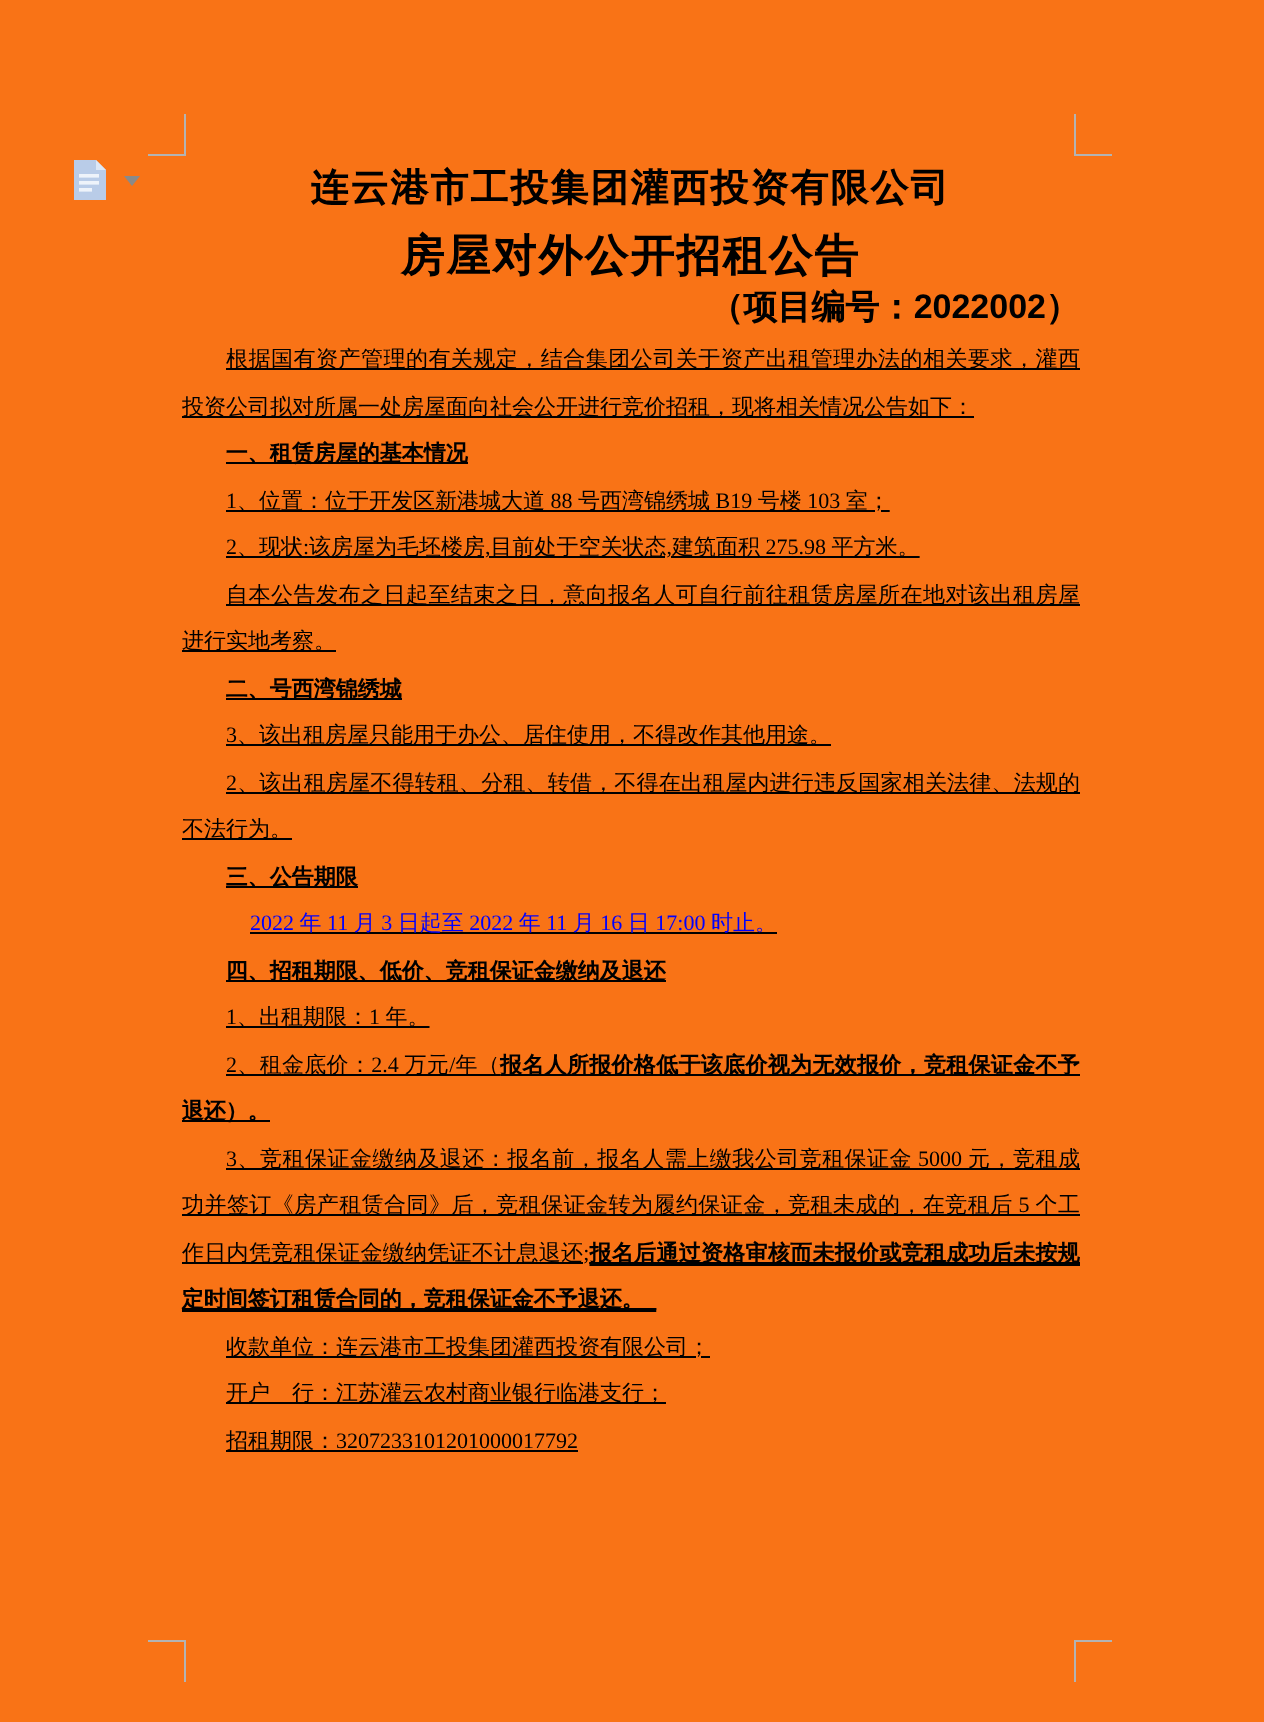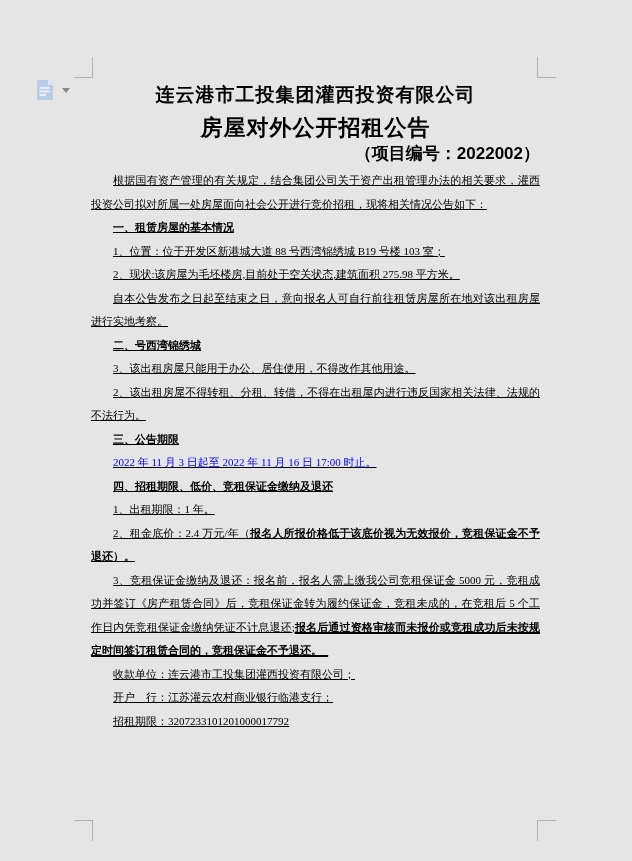--- a/index.html
+++ b/index.html
@@ -4,21 +4,21 @@
 <style>
   html, body { margin: 0; padding: 0; }
   body {
     width: 632px; height: 861px;
     background: #ffffff;
     font-family: "Liberation Serif", serif;
     color: #000;
     position: relative;
     overflow: hidden;
   }
-  .page { position: absolute; inset: 0; background: #e5e5e5; }
+  .page { position: absolute; inset: 0; background: #f97316; }
 
   
   .crop { position: absolute; width: 18px; height: 20px; }
   .crop.tl { left: 74px;  top: 57px;  border-right: 1px solid #b3b3b3; border-bottom: 1px solid #b3b3b3; }
   .crop.tr { left: 537px; top: 57px;  border-left: 1px solid #b3b3b3;  border-bottom: 1px solid #b3b3b3; }
   .crop.bl { left: 74px;  top: 820px; border-right: 1px solid #b3b3b3; border-top: 1px solid #b3b3b3; }
   .crop.br { left: 537px; top: 820px; border-left: 1px solid #b3b3b3;  border-top: 1px solid #b3b3b3; }
 
   
   .paste-btn { position: absolute; left: 35px; top: 79px; width: 40px; height: 24px; cursor: pointer; }
@@ -69,21 +69,21 @@
     <div class="body-text" id="doc-body">
         <p class="para"><span>根据国有资产管理的有关规定，结合集团公司关于资产出租管理办法的相关要求，灌西投资公司拟对所属一处房屋面向社会公开进行竞价招租，现将相关情况公告如下：</span></p>
         <p class="para heading"><span>一、租赁房屋的基本情况</span></p>
         <p class="para"><span>1、位置：位于开发区新港城大道 88 号西湾锦绣城 B19 号楼 103 室；</span></p>
         <p class="para"><span>2、现状:该房屋为毛坯楼房,目前处于空关状态,建筑面积 275.98 平方米。</span></p>
         <p class="para"><span>自本公告发布之日起至结束之日，意向报名人可自行前往租赁房屋所在地对该出租房屋进行实地考察。</span></p>
         <p class="para heading"><span>二、号西湾锦绣城</span></p>
         <p class="para"><span>3、该出租房屋只能用于办公、居住使用，不得改作其他用途。</span></p>
         <p class="para"><span>2、该出租房屋不得转租、分租、转借，不得在出租屋内进行违反国家相关法律、法规的不法行为。</span></p>
         <p class="para heading"><span>三、公告期限</span></p>
-        <p class="para"><span style="color: rgb(0, 0, 255);">2022 年 11 月 3 日起至 2022 年 11 月 16 日 17:00 时止。</span></p>
+        <p class="para"><span style="color: rgb(0, 0, 255); margin-left: 12px;">2022 年 11 月 3 日起至 2022 年 11 月 16 日 17:00 时止。</span></p>
         <p class="para heading"><span>四、招租期限、低价、竞租保证金缴纳及退还</span></p>
         <p class="para"><span>1、出租期限：1 年。</span></p>
         <p class="para"><span>2、租金底价：2.4 万元/年（</span><span class="b">报名人所报价格低于该底价视为无效报价，竞租保证金不予退还）。</span></p>
         <p class="para"><span>3、竞租保证金缴纳及退还：报名前，报名人需上缴我公司竞租保证金 5000 元，竞租成功并签订《房产租赁合同》后，竞租保证金转为履约保证金，竞租未成的，在竞租后 5 个工作日内凭竞租保证金缴纳凭证不计息退还;</span><span class="b u">报名后通过资格审核而未报价或竞租成功后未按规定时间签订租赁合同的，竞租保证金不予退还。</span><span class="b u">&nbsp;&nbsp;</span></p>
         <p class="para"><span>收款单位：连云港市工投集团灌西投资有限公司；</span></p>
         <p class="para"><span>开户　行：江苏灌云农村商业银行临港支行；</span></p>
         <p class="para"><span>招租期限：3207233101201000017792</span></p>
       </div>
   </div>
 

